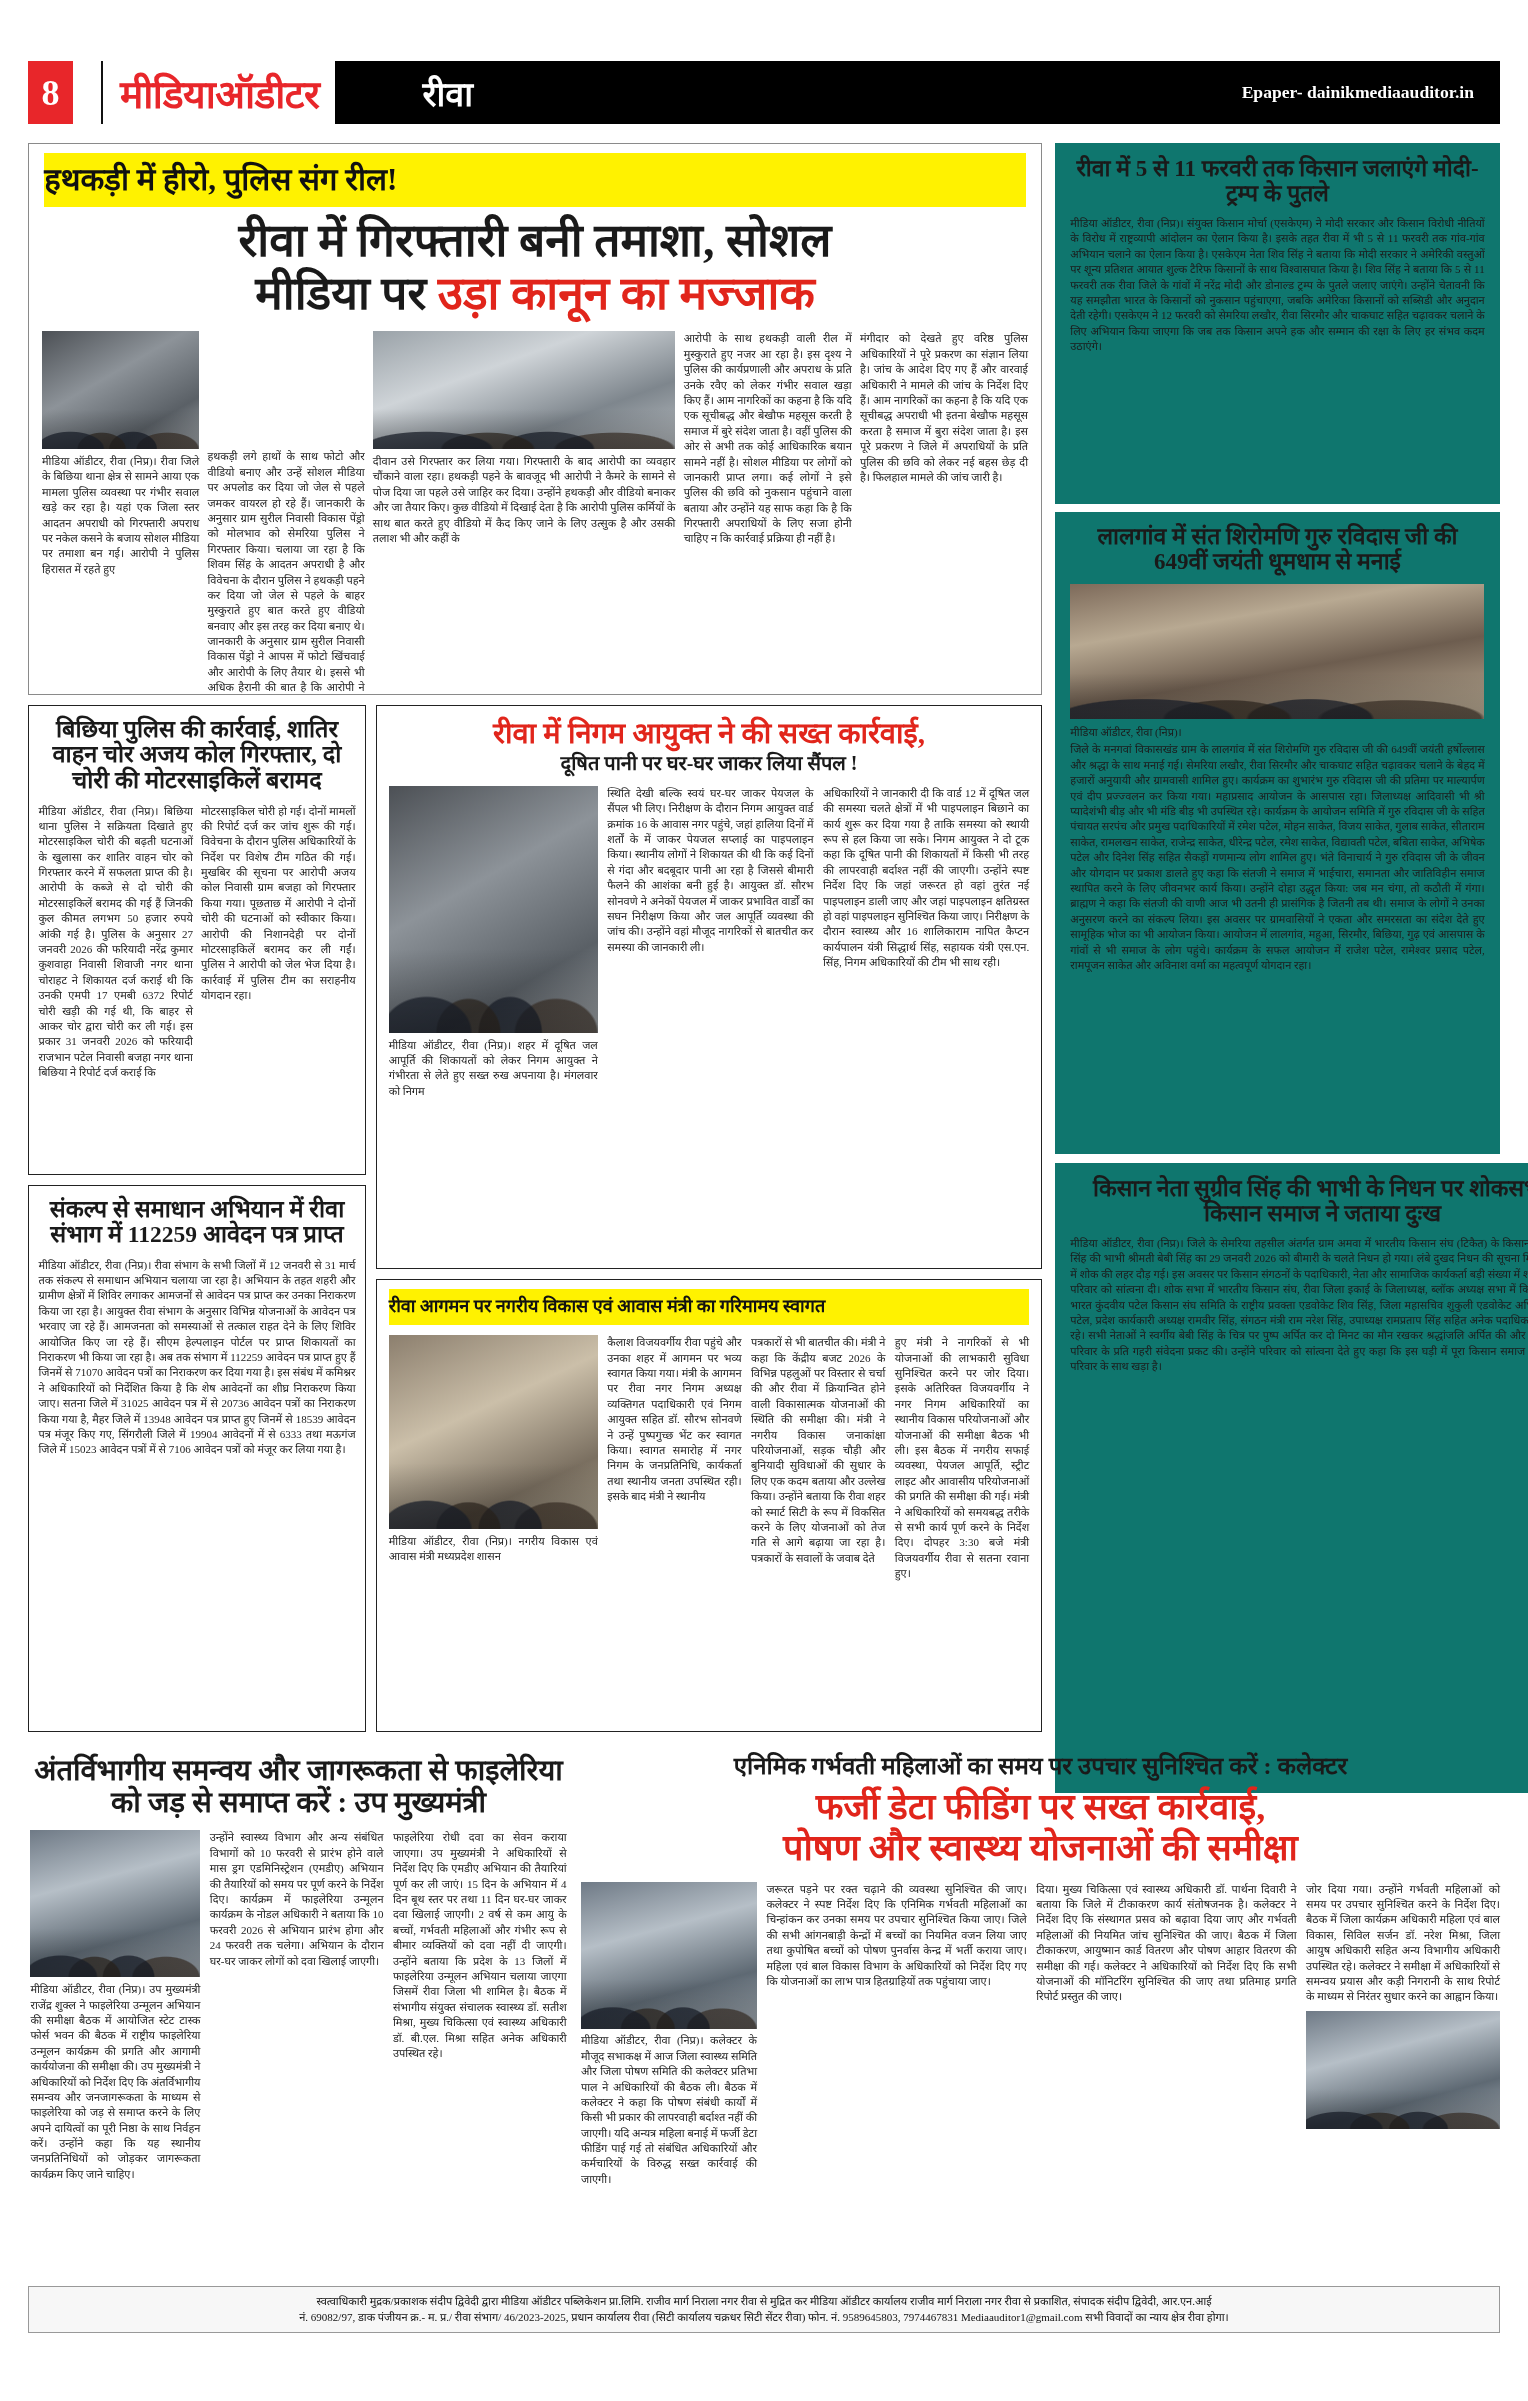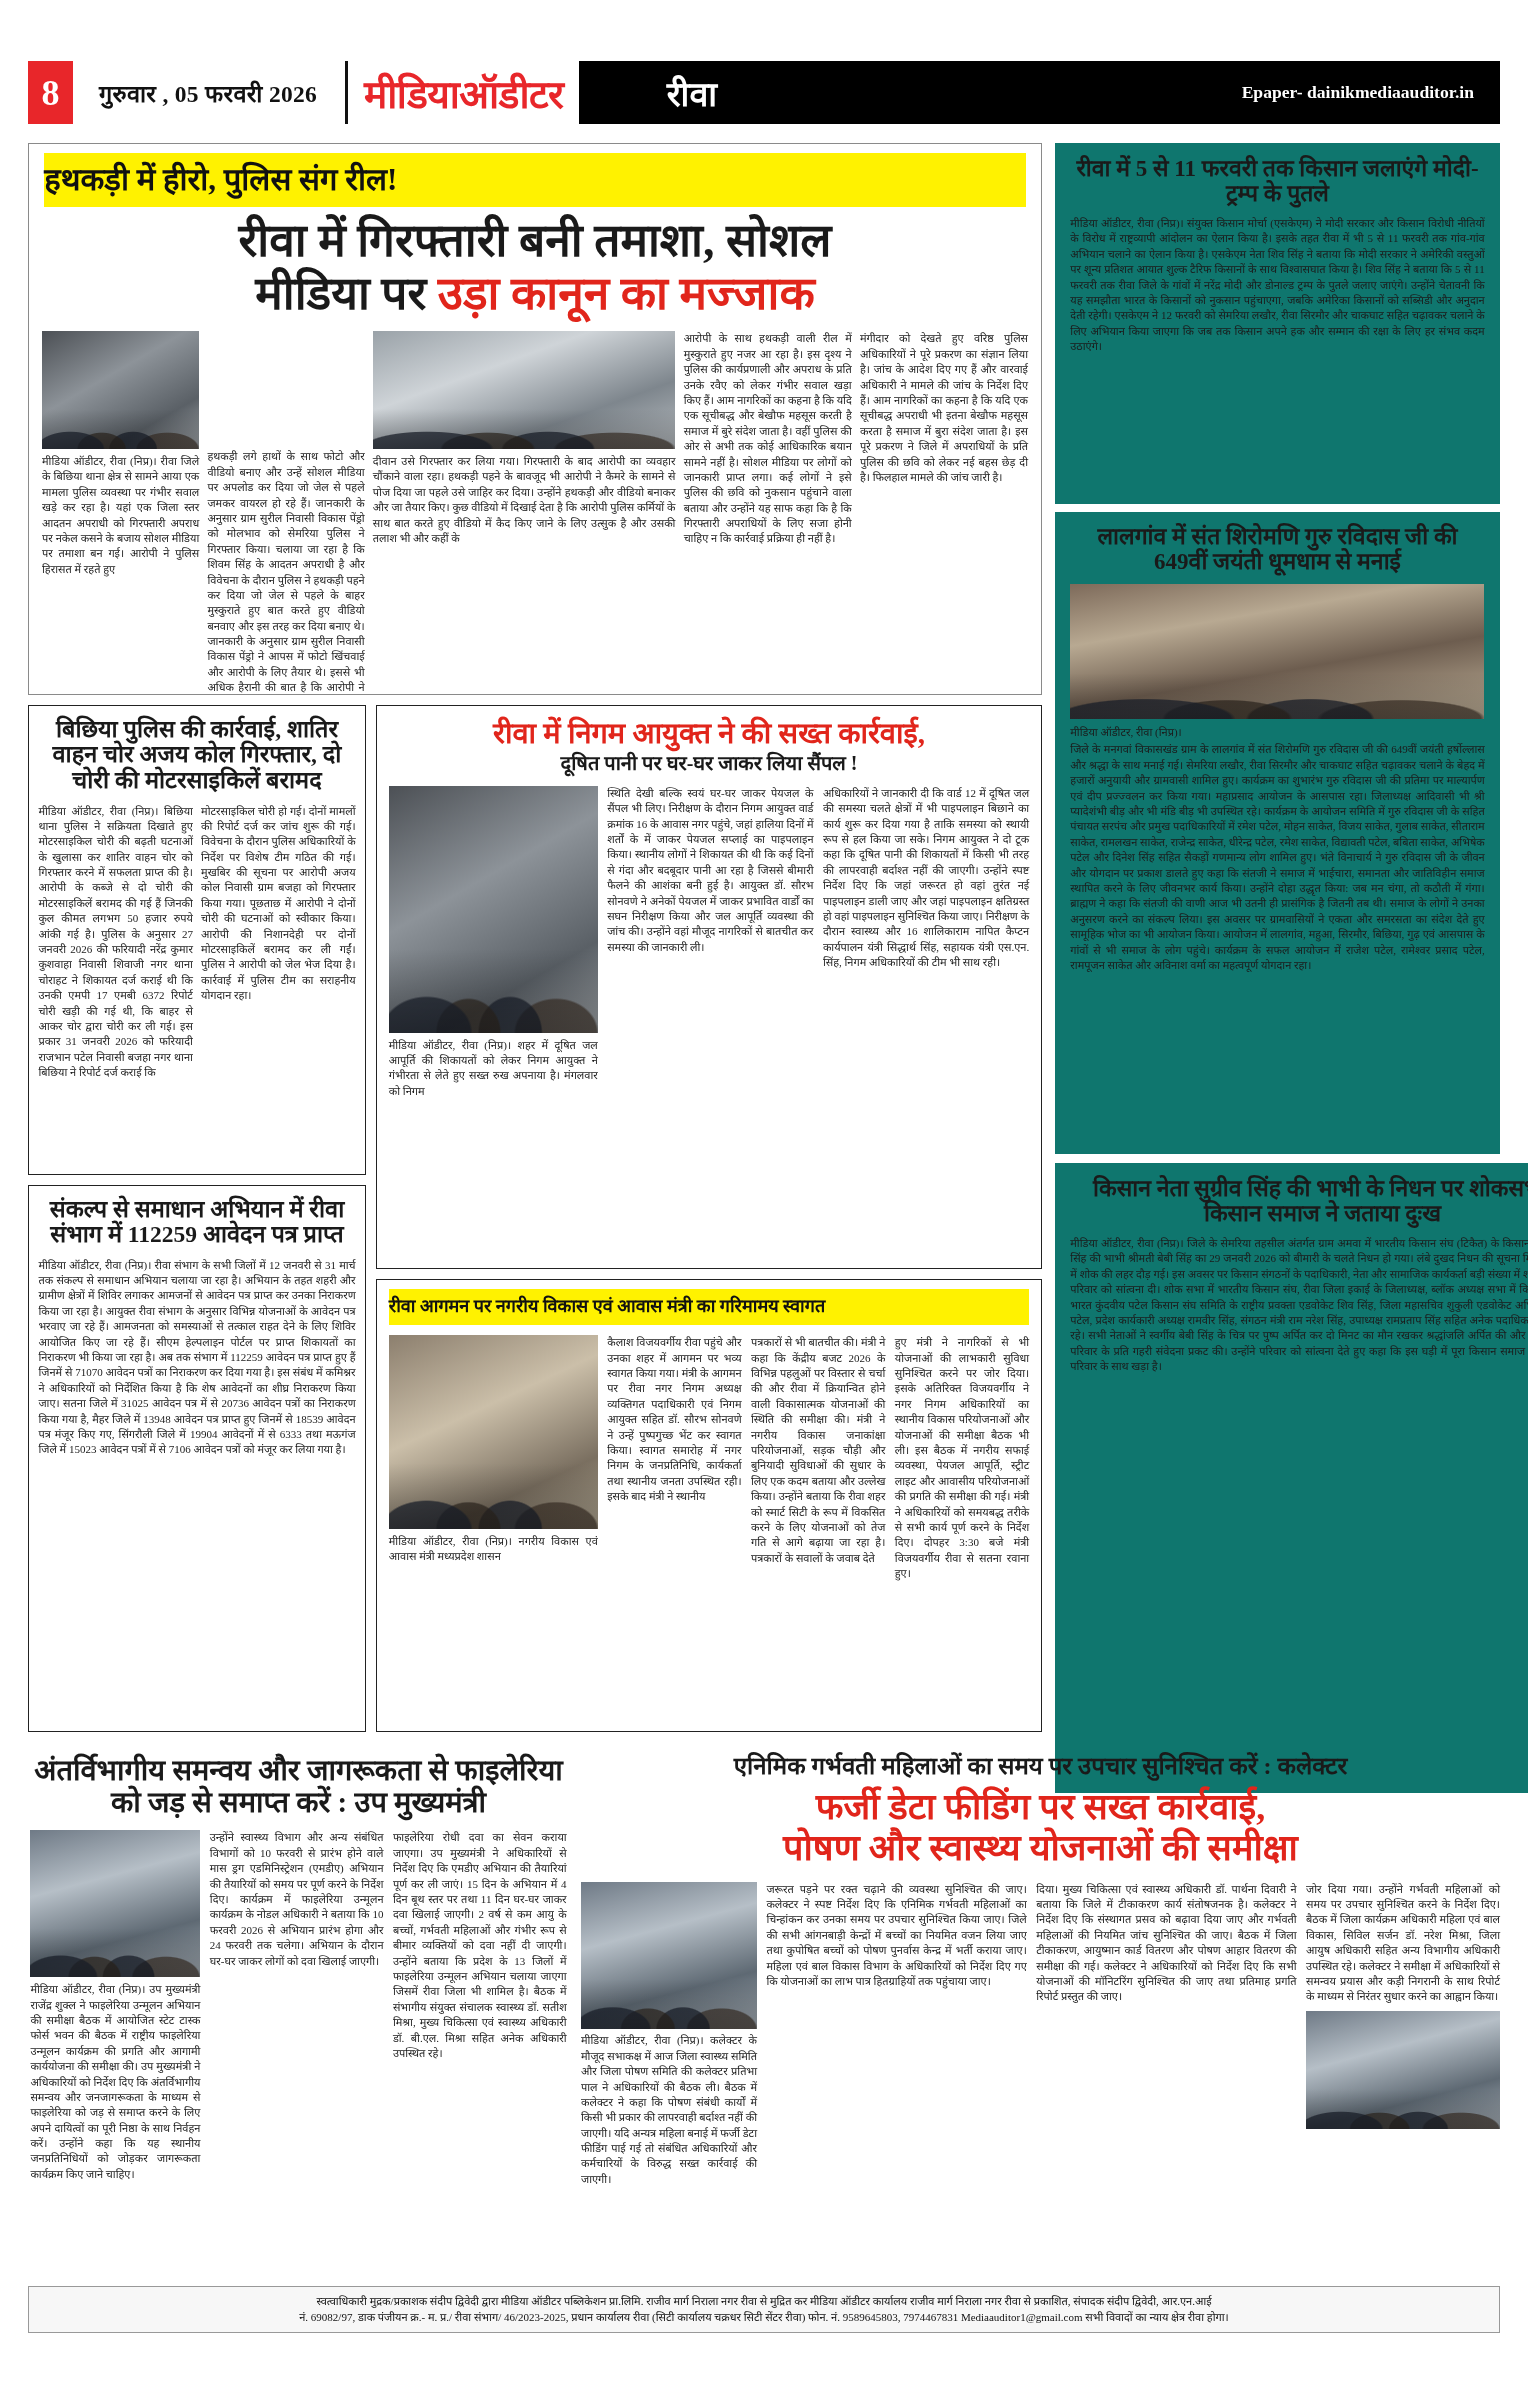--- a/index.html
+++ b/index.html
@@ -156,21 +156,20 @@
     text-align: center;
   }
 </style>
 </head>
 <body>
 
 <div class="page">
 
   <div class="masthead">
     <div class="page-num-box">8</div>
-    <div class="masthead-date">गुरुवार , 05 फरवरी 2026</div>
     <div class="masthead-divider"></div>
     <div class="masthead-logo">मीडियाऑडीटर</div>
     <div class="masthead-redbar">
       <div class="masthead-city">रीवा</div>
       <div class="masthead-epaper">Epaper- dainikmediaauditor.in</div>
     </div>
   </div>
 
   <div class="box" style="left:28px; top:143px; width:1014px; height:552px;">
     <div class="yellow-band" style="margin:9.4px 15.3px 0 15.3px; padding:8.2px 0 9.4px 0; font-size:31px;">हथकड़ी में हीरो, पुलिस संग रील!</div>

